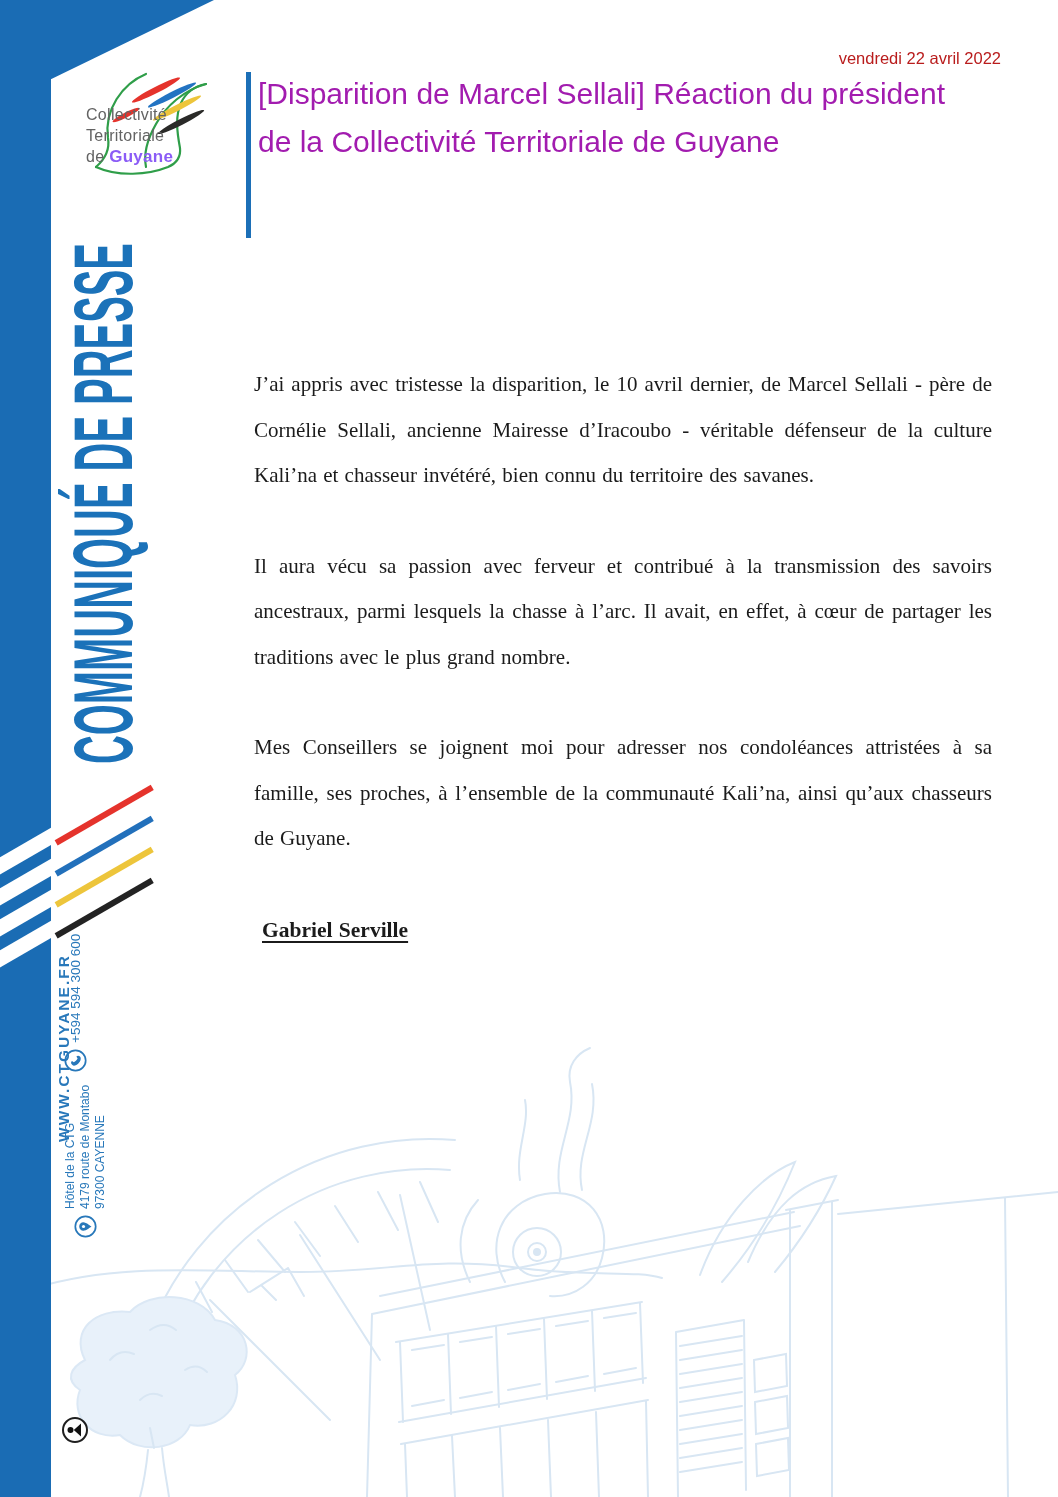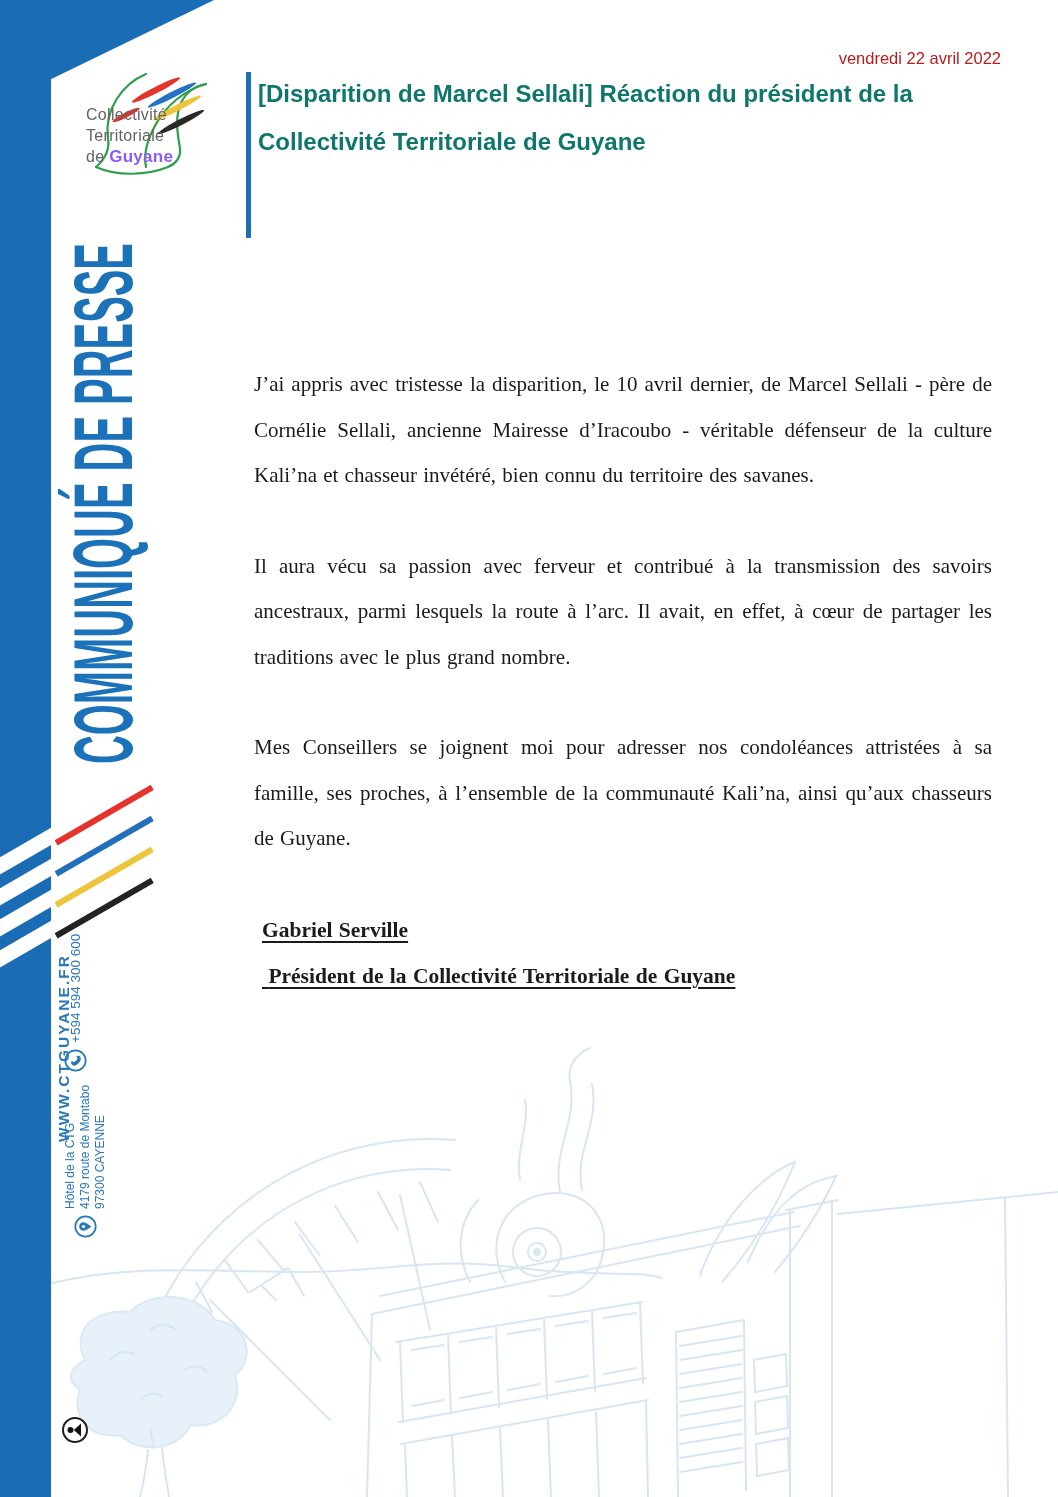--- a/index.html
+++ b/index.html
@@ -29,21 +29,21 @@
   
   .banner{position:absolute;left:59px;top:764px;height:88px;line-height:88px;
     transform:rotate(-90deg);transform-origin:0 0;white-space:nowrap;}
   .banner span{display:inline-block;transform:scaleX(.475);transform-origin:0 0;
     font-size:84px;font-weight:bold;color:#1b72b9;letter-spacing:0;}
   
   .date{position:absolute;top:49px;right:57px;font-size:16.5px;color:#b91c1c;}
   
   .title-bar{position:absolute;left:246px;top:72px;width:5px;height:166px;background:#1c6fb7;}
   .title{position:absolute;left:258px;top:70px;width:698px;
-    font-size:24px;font-weight:bold;color:#0f766e;line-height:47.5px;}
+    font-size:30px;font-weight:normal;color:#a21caf;line-height:47.5px;}
   
   .body-text{position:absolute;left:254px;top:362px;width:738px;
     font-size:21px;line-height:45.5px;text-align:justify;word-spacing:1px;font-family:Liberation Serif, serif;}
   .body-text p{margin:0 0 45px 0;}
   .signature{margin-top:45px;font-size:21.5px;font-weight:bold;line-height:46px;margin-left:8px;}
   .signature div{text-decoration:underline;text-decoration-thickness:2px;text-underline-offset:4px;white-space:pre-wrap;}
   
   .rot{position:absolute;transform:rotate(-90deg);transform-origin:0 0;white-space:nowrap;}
   .www{left:55px;top:1142px;font-size:15.5px;font-weight:bold;letter-spacing:2px;color:#2878ba;}
   .contact-row{display:flex;align-items:center;gap:6px;color:#2878ba;}
@@ -139,25 +139,24 @@
     <span>COMMUNIQUÉ DE PRESSE</span>
   </div>
 
   <div class="date">vendredi 22 avril 2022</div>
 
   <div class="title-bar"></div>
   <h1 class="title" style="margin:0">[Disparition de Marcel Sellali] Réaction du président de la Collectivité Territoriale de Guyane</h1>
 
   <div class="body-text">
     <p>J’ai appris avec tristesse la disparition, le 10 avril dernier, de Marcel Sellali - père de Cornélie Sellali, ancienne Mairesse d’Iracoubo - véritable défenseur de la culture Kali’na et chasseur invétéré, bien connu du territoire des savanes.</p>
-    <p>Il aura vécu sa passion avec ferveur et contribué à la transmission des savoirs ancestraux, parmi lesquels la route à l’arc. Il avait, en effet, à cœur de partager les traditions avec le plus grand nombre.</p>
+    <p>Il aura vécu sa passion avec ferveur et contribué à la transmission des savoirs ancestraux, parmi lesquels la chasse à l’arc. Il avait, en effet, à cœur de partager les traditions avec le plus grand nombre.</p>
     <p>Mes Conseillers se joignent moi pour adresser nos condoléances attristées à sa famille, ses proches, à l’ensemble de la communauté Kali’na, ainsi qu’aux chasseurs de Guyane.</p>
     <div class="signature">
       <div>Gabriel Serville</div>
-      <div> Président de la Collectivité Territoriale de Guyane</div>
     </div>
   </div>
 
   <div class="rot www">WWW.CTGUYANE.FR</div>
 
   <div class="rot phone-block">
     <div class="contact-row">
       <svg width="23" height="23" viewBox="0 0 23 23">
         <circle cx="11.5" cy="11.5" r="10.2" fill="none" stroke="#2878ba" stroke-width="1.7"></circle>
         <path d="M7.2,8.2 c1.2,-1.6 3,-1.4 3.8,-0.2 l-1.2,1.8 c1,1.6 2.2,2.8 3.8,3.8 l1.8,-1.2 c1.2,0.8 1.4,2.6 -0.2,3.8 c-2.2,1.4 -5.2,0 -7.2,-2.4 c-1.8,-2.2 -2.4,-4.4 -0.8,-5.6 z" fill="#2878ba"></path>

